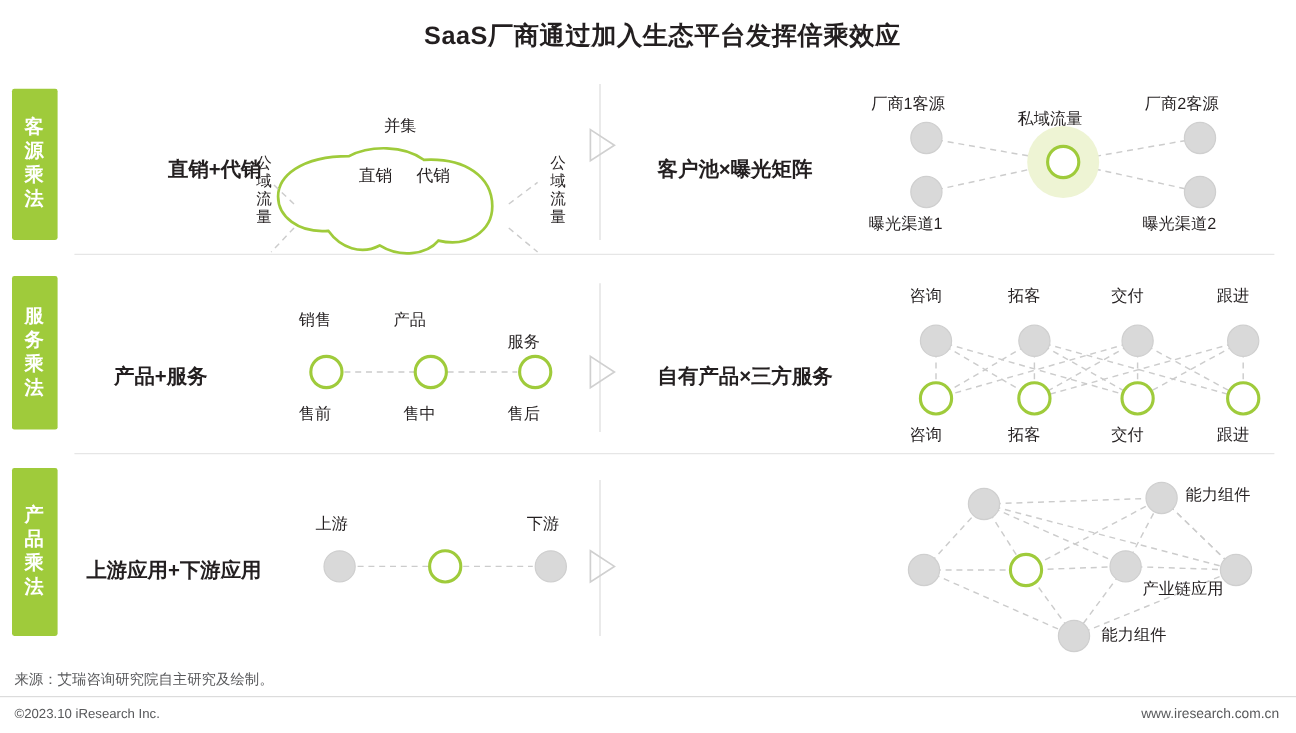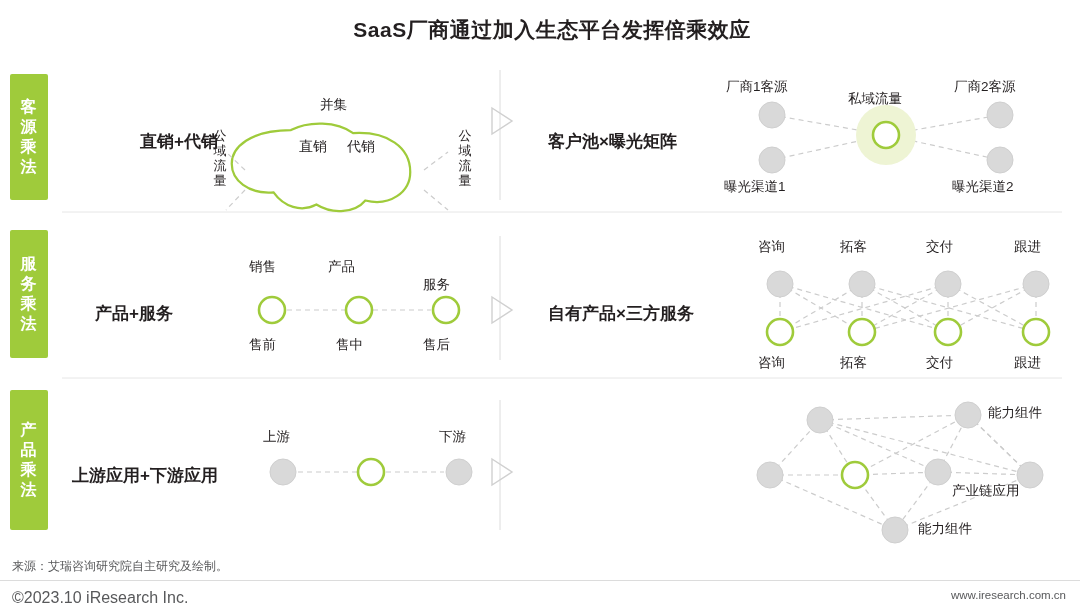--- a/index.html
+++ b/index.html
@@ -46,21 +46,21 @@
   }
   svg{position:absolute;top:0;left:0;width:1080px;height:490px;overflow:visible;}
 
   .src{
     position:absolute;left:12px;top:558px;font-size:12px;color:#58595b;
   }
   .footbar{
     position:absolute;left:0;top:580px;width:1080px;height:31px;
     border-top:1px solid #dcdcdc;
   }
-  .footleft{position:absolute;left:12px;top:589px;font-size:16px;color:#58595b;}
+  .footleft{position:absolute;left:12px;top:589px;font-size:11px;color:#58595b;}
   .footright{position:absolute;right:14px;top:589px;font-size:11.5px;color:#58595b;}
 </style>
 </head>
 <body>
 
 <div class="title">SaaS厂商通过加入生态平台发挥倍乘效应</div>
 
 <div class="canvas">
 
   <svg viewBox="0 0 1080 490">

